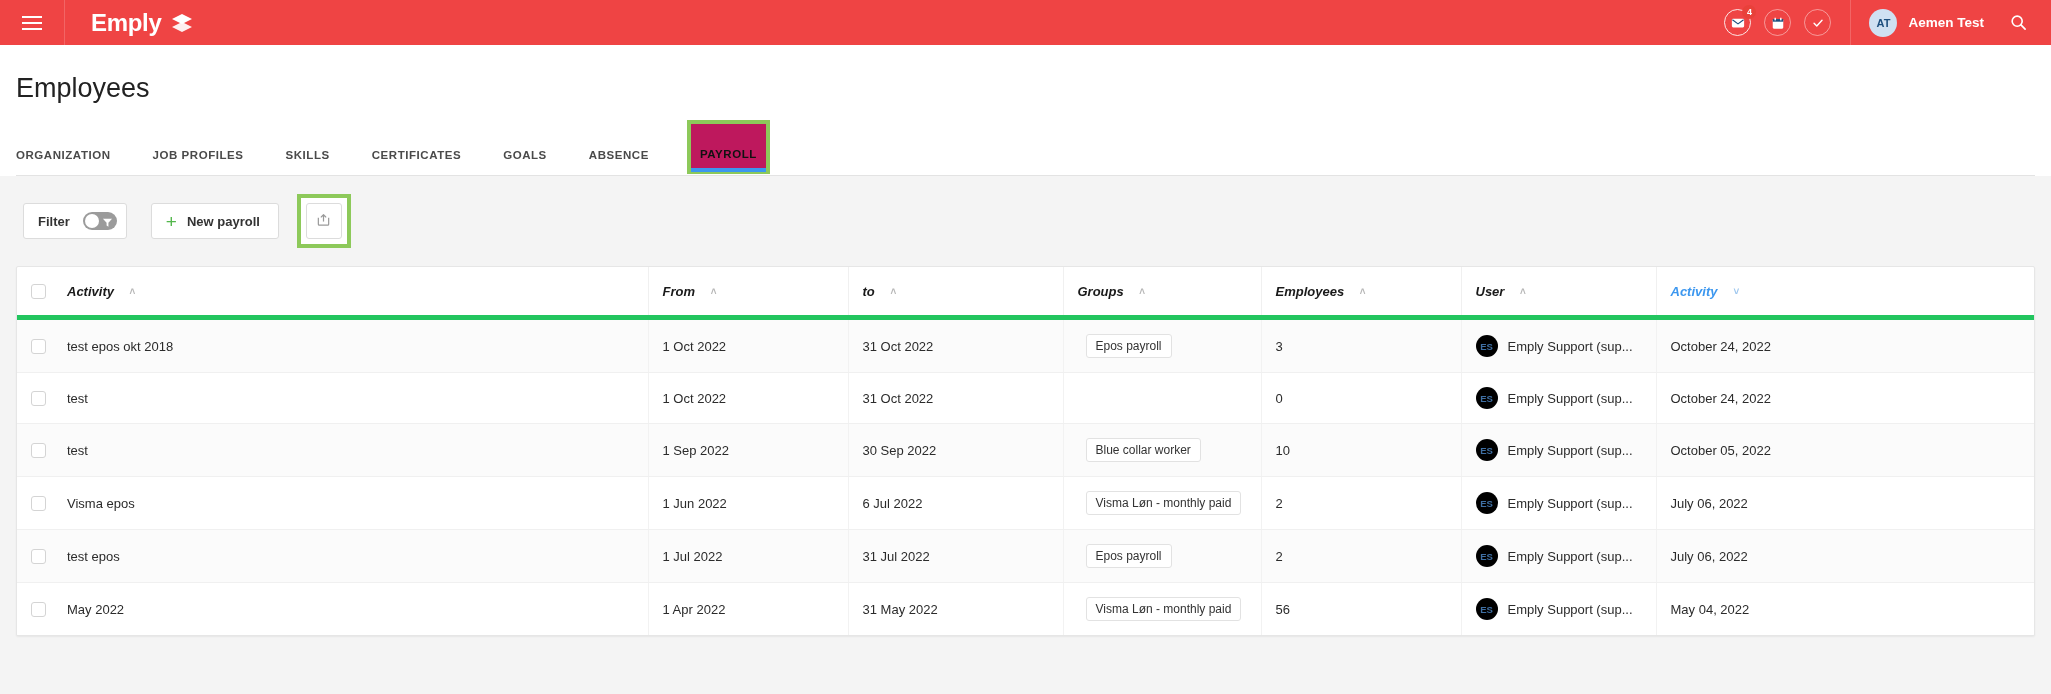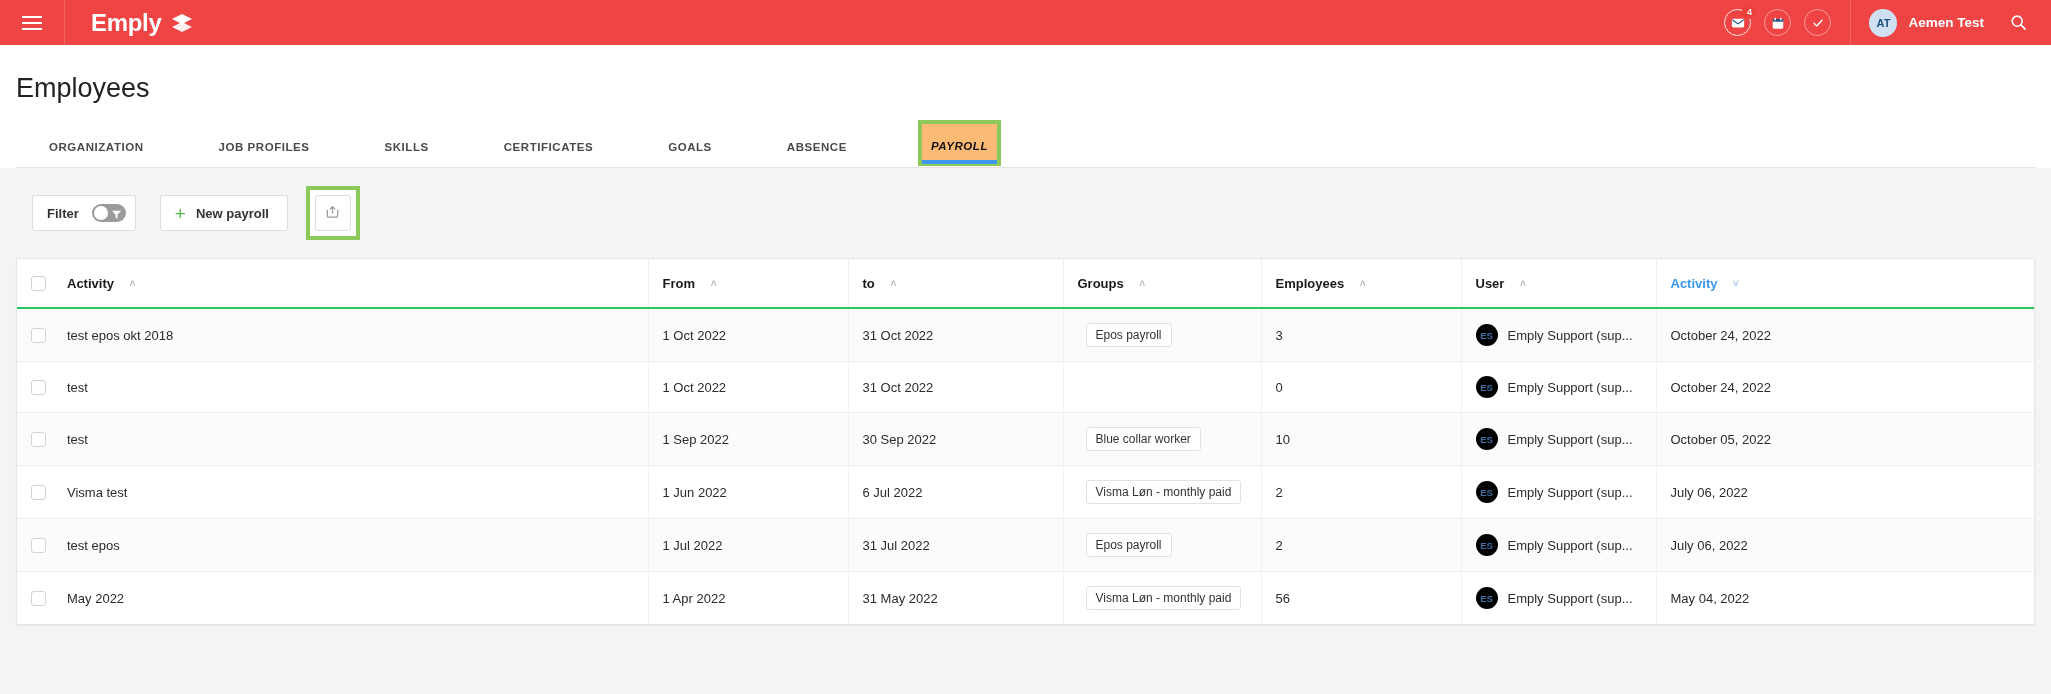--- a/index.html
+++ b/index.html
@@ -57,40 +57,39 @@
   .user-name { color: #fff; font-size: 13.5px; font-weight: bold; }
   .search-top { margin: 0 24px 0 26px; cursor: pointer; display:flex; align-items:center; }
 
   
   .page-head { background: #fff; padding: 0 16px; }
   .page-title { font-size: 27px; font-weight: normal; color: #222; padding: 28px 0 20px 0; }
   .tabs { display: flex; align-items: flex-end; gap: 0; position: relative; }
   .tab {
     font-size: 11.5px; font-weight: bold; letter-spacing: .55px;
     color: #4a4a4a; padding: 8px 0 14px 0; margin-right: 42px;
-    cursor: pointer; position: relative; white-space: nowrap; margin-left: 33px;
+    cursor: pointer; position: relative; white-space: nowrap;
   }
   .tab.active { color: #111; }
   .tab.active .tab-underline {
     position: absolute; left: 0; right: 0; bottom: -2px;
     height: 4px; background: #3c97ef;
   }
   .tab.highlight {
     outline: 4px solid #8dc95a;
-    background: #fdba74;
-    padding: 16px 9px 10px 9px;
+    background: #be185d;
+    padding: 24px 9px 10px 9px;
     margin-bottom: 5px;
-    font-style: italic;
   }
   .head-rule { height: 1px; background: #e3e3e3; }
 
   
   .toolbar {
     display: flex; align-items: center; gap: 0;
-    padding: 22px 0 22px 32px;
+    padding: 22px 0 22px 23px;
   }
   .btn {
     height: 36px; background: #fff; border: 1px solid #dcdcdc;
     border-radius: 3px; display: flex; align-items: center;
     font-size: 13px; color: #333; cursor: pointer;
   }
   .filter-btn { padding: 0 9px 0 14px; gap: 13px; }
   .filter-label { font-weight: bold; font-size: 13px; }
   .toggle {
     width: 34px; height: 18px; border-radius: 9px; background: #9b9b9b;
@@ -113,23 +112,24 @@
   
   .table-wrap {
     margin: 0 16px; background: #fff;
     border: 1px solid #e6e6e6; border-radius: 2px;
     box-shadow: 0 1px 2px rgba(0,0,0,.06);
     overflow: hidden;
   }
   table { width: 100%; border-collapse: collapse; table-layout: fixed; }
   thead th {
     text-align: left; font-size: 13px; font-weight: bold; color: #1a1a1a;
-    padding: 16px 14px; border-bottom: 2px solid #22c55e;
+    padding: 16px 14px; border-bottom: 5px solid #22c55e;
     border-right: 1px solid #f0f0f0; white-space: nowrap;
     vertical-align: middle;
+    font-style: italic;
   }
   thead th:last-child { border-right: none; }
   th.sorted { color: #3c97ef; }
   .caret { display: inline-block; margin-left: 12px; color: #b6b6b6; font-size: 10px; vertical-align: 1px; }
   th.sorted .caret { color: #9dc6ee; }
 
   tbody td {
     font-size: 13px; color: #2b2b2b;
     padding: 14px 14px; border-bottom: 1px solid #f0f0f0;
     border-right: 1px solid #f2f2f2;
@@ -425,21 +425,21 @@
      </td>
      <td>
        <span>October 05, 2022</span>
      </td>
         </tr>
         <tr>
           <td class="col-check">
        <span class="cb"></span>
      </td>
      <td>
-       <span>Visma test</span>
+       <span>Visma epos</span>
      </td>
      <td>
        <span>1 Jun 2022</span>
      </td>
      <td>
        <span>6 Jul 2022</span>
      </td>
      <td>
        <span class="chips">
               <span class="chip">Visma Løn - monthly paid</span>

